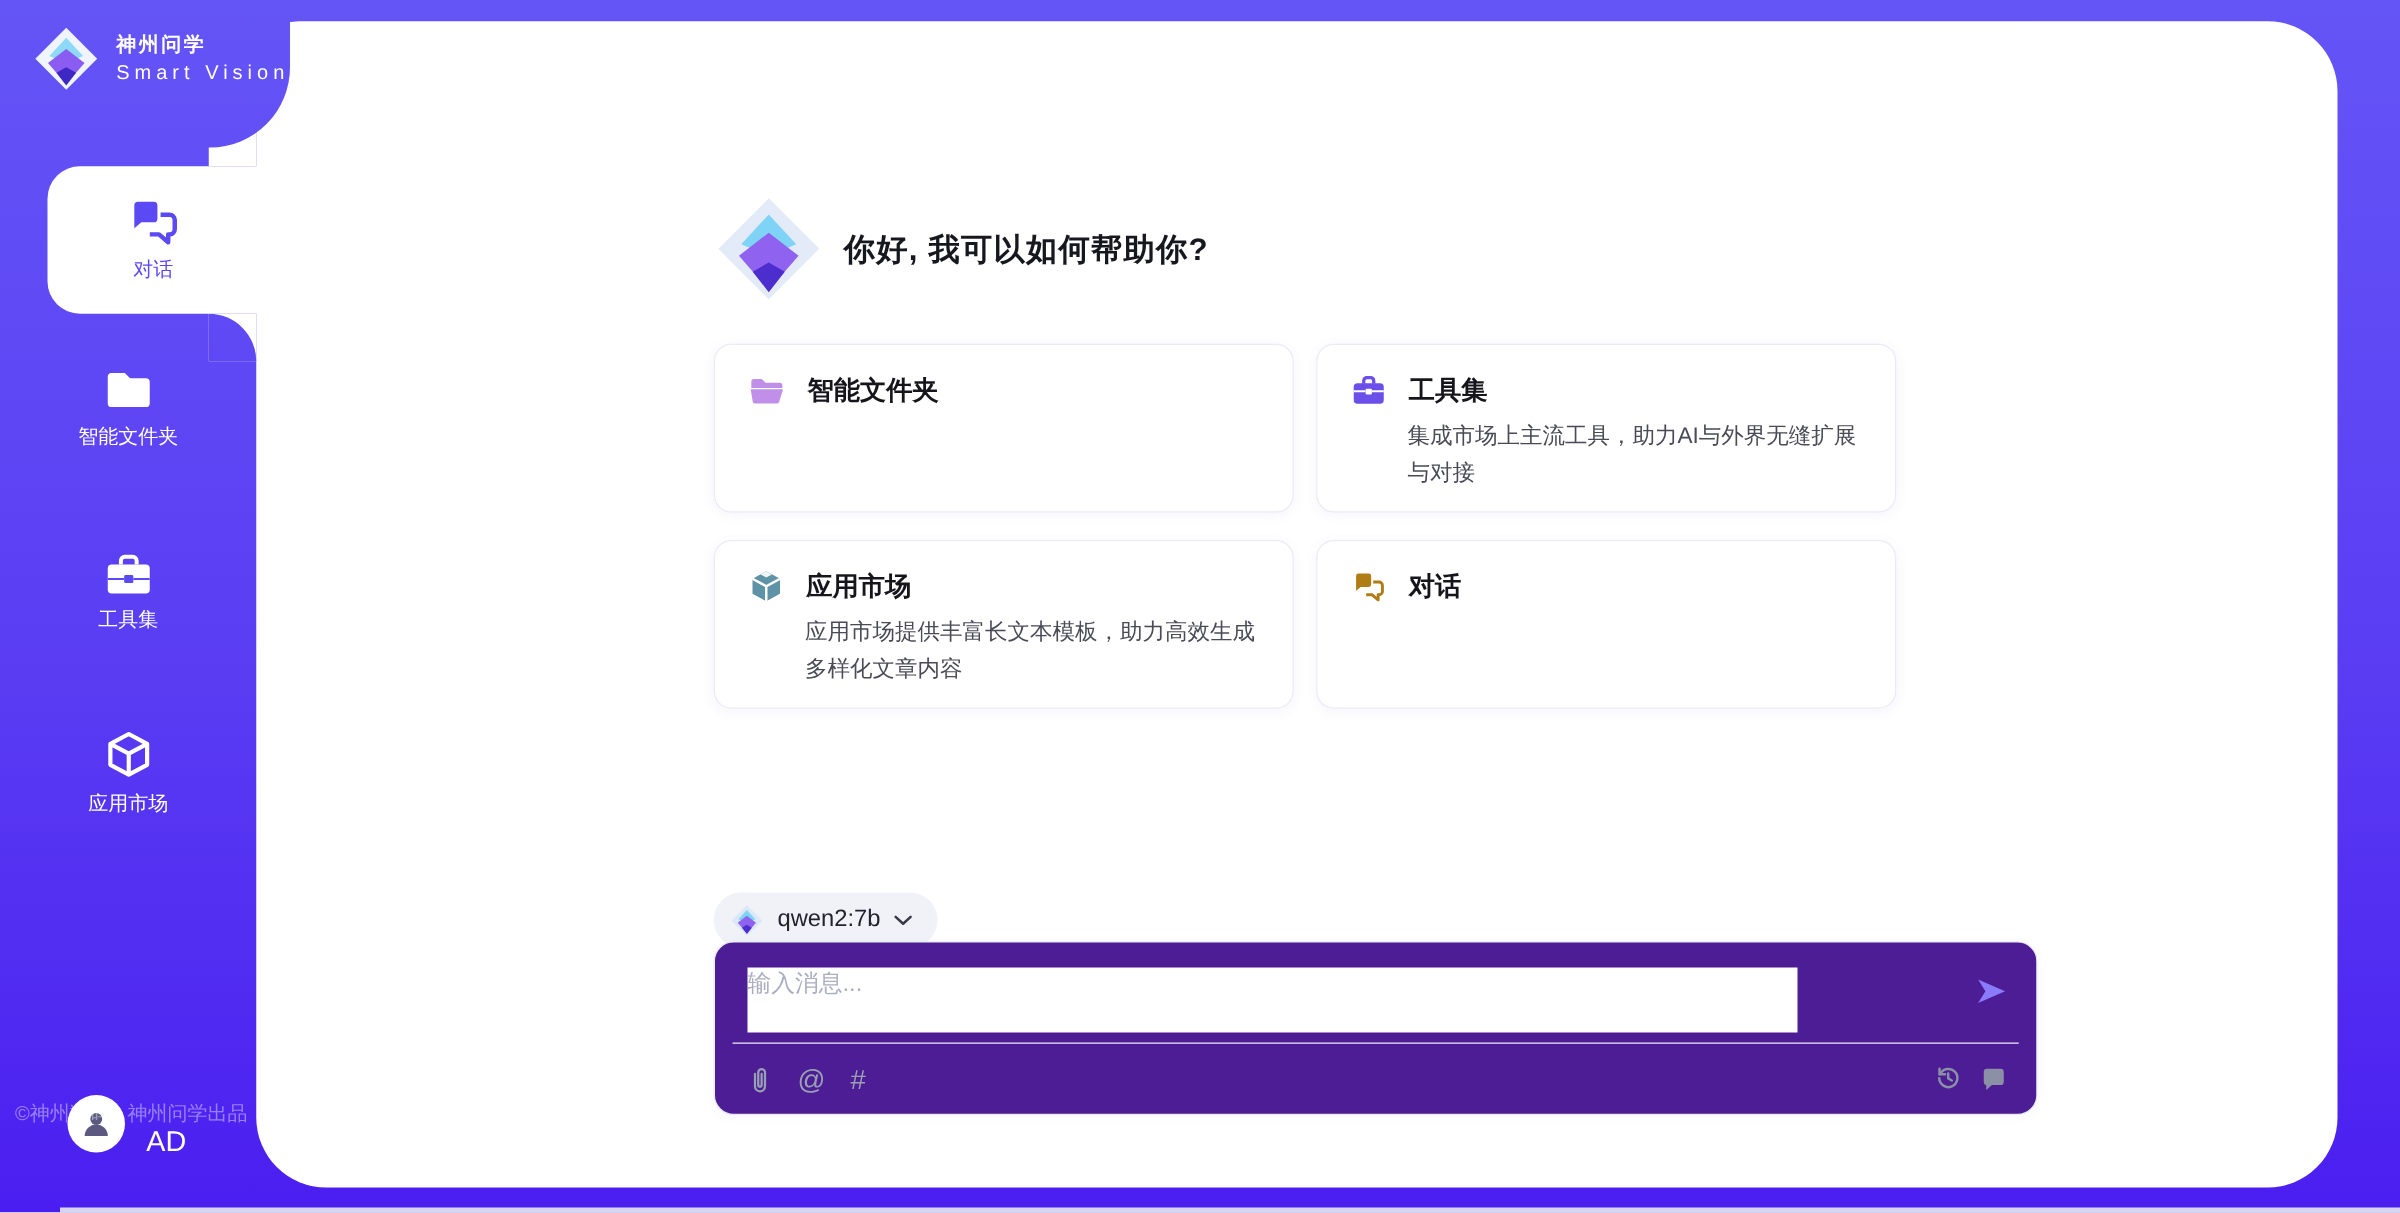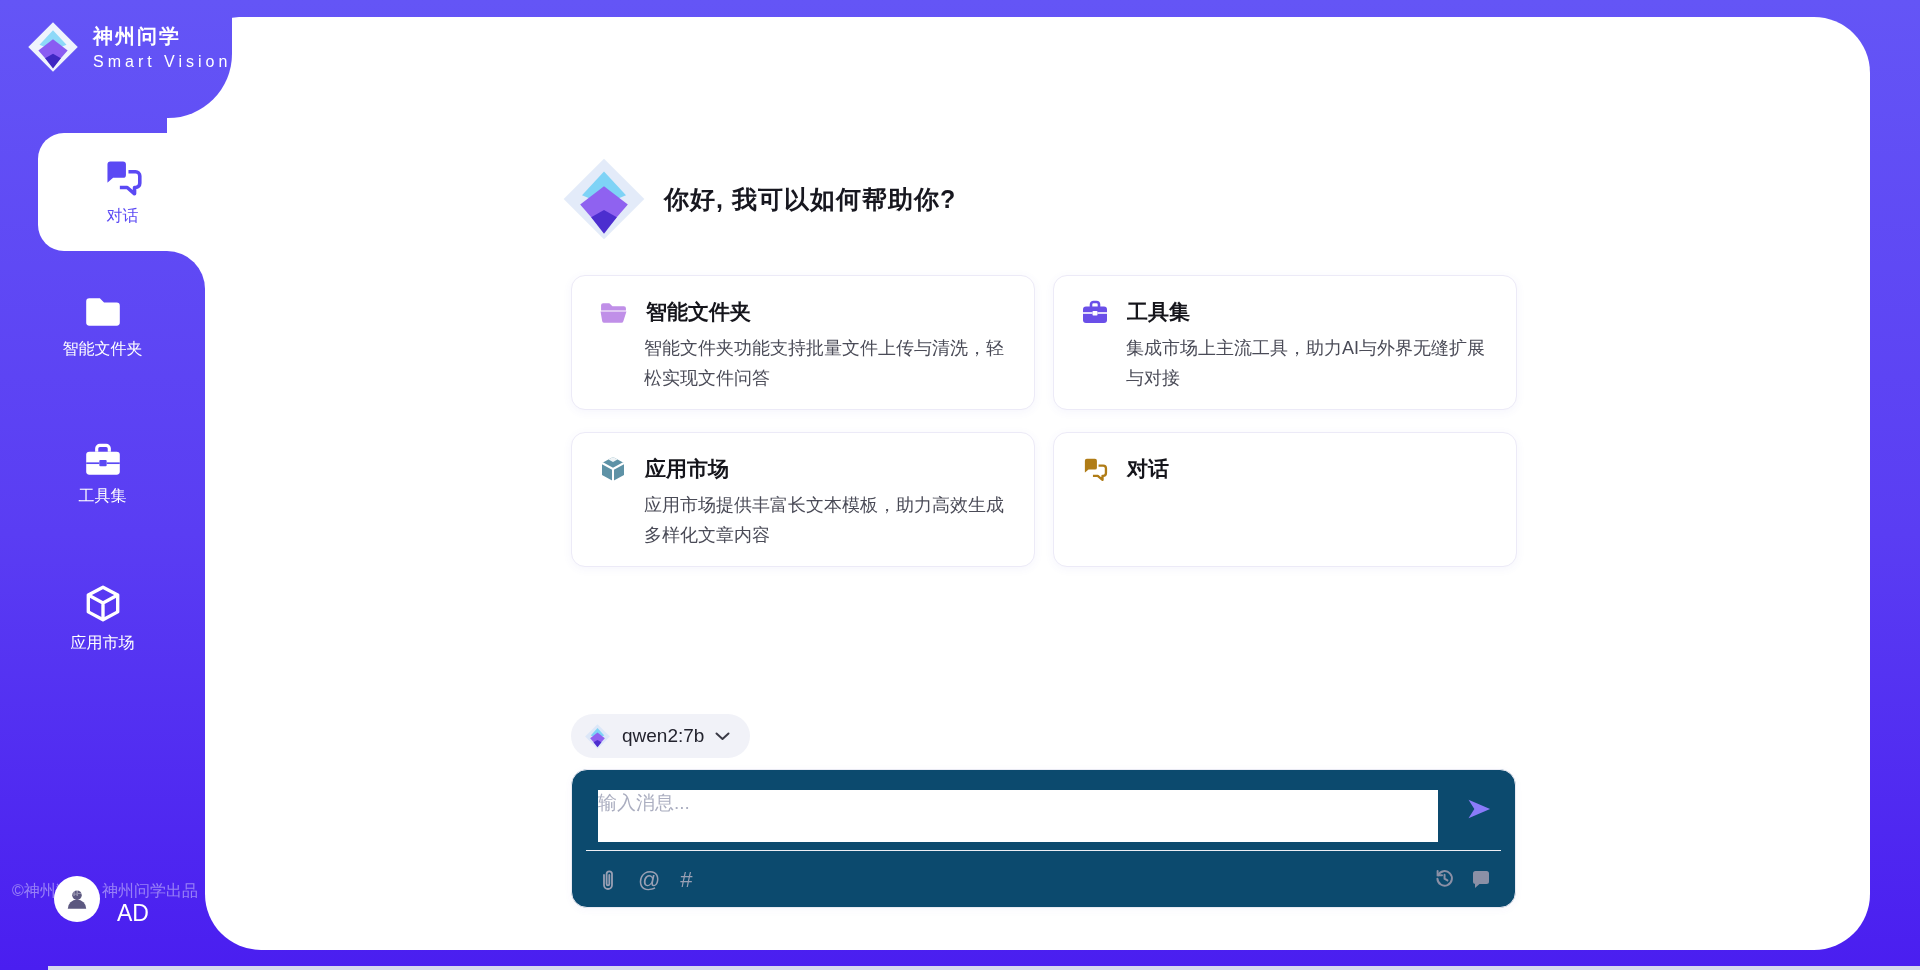--- a/index.html
+++ b/index.html
@@ -11,21 +11,21 @@
 
   
   .main-panel { position:absolute; left:205px; top:17px; width:1665px; height:933px;
                 background:#fff; border-radius:34px 56px 56px 56px; }
 
   
   .logo-block { position:absolute; left:0; top:0; width:232px; height:118px; z-index:3;
                 background-image:linear-gradient(180deg,#6455F6 0%,#5A3DF3 55%,#4A1EF0 100%);
                 background-attachment:fixed; border-bottom-right-radius:64px; }
   .brand { display:flex; align-items:center; gap:13px; padding:20px 0 0 26px; }
-  .brand-name { color:#fff; font-size:20px; font-weight:bold; letter-spacing:2px;font-family:Liberation Mono, monospace; }
+  .brand-name { color:#fff; font-size:16px; font-weight:bold; letter-spacing:2px;font-family:Liberation Mono, monospace; }
   .brand-sub  { color:#fff; font-size:16px; letter-spacing:4px; margin-top:3px; }
 
   .connector { position:absolute; left:167px; top:95px; width:38px; height:38px; background:#fff; z-index:2; }
 
   .active-pill { position:absolute; left:38px; top:133px; width:169px; height:118px; z-index:2;
                  background:#fff; border-radius:26px 0 0 26px;
                  display:flex; flex-direction:column; align-items:center; justify-content:center; gap:9px;
                  cursor:pointer; }
   .active-pill .nav-label { color:#5B49F4; }
 
@@ -45,38 +45,38 @@
   .user-row { position:absolute; left:54px; top:870px; display:flex; align-items:center; gap:17px; cursor:pointer; }
   .avatar { width:46px; height:46px; border-radius:50%; background:#fff;
             display:flex; align-items:center; justify-content:center; }
   .user-name { color:#fff; font-size:23px;margin-top:30px; }
 
   .side-footer { position:absolute; left:12px; top:881px; font-size:16px; color:rgba(255,255,255,.42); }
 
   .window-strip { position:absolute; left:48px; right:0; bottom:0; height:4px; background:#D6D7EF; }
 
   
-  .hero { position:absolute; left:355px; top:138px; display:flex; align-items:center; gap:16px; }
+  .hero { position:absolute; left:366px; top:138px; display:flex; align-items:center; gap:16px; }
   .hero-title { font-size:25px; font-weight:bold; color:#17171F; letter-spacing:1px; }
 
   .cards { position:absolute; left:366px; top:258px; width:946px;
            display:grid; grid-template-columns:464px 464px; gap:22px 18px; }
   .card { background:#fff; border:1px solid #ECEAF7; border-radius:14px;
           padding:22px 24px 16px 27px; box-shadow:0 2px 10px rgba(90,80,200,.06); cursor:pointer; }
   .card-head { display:flex; align-items:center; gap:18px; }
   .card-title { font-size:21px; font-weight:bold; color:#15151B; }
   .card-desc { margin:7px 0 0 45px; font-size:18px; line-height:30px; color:#4A4B57; }
 
   .model-pill { position:absolute; left:366px; top:697px; height:44px;
                 display:inline-flex; align-items:center; gap:11px; padding:0 20px 0 13px;
                 background:#F1F2F8; border-radius:22px; cursor:pointer;justify-content:flex-end; }
   .model-name { font-size:19px; color:#23232E; }
 
-  .composer { position:absolute; left:366px; top:752px; width:945px; height:139px;
-              background:#0c4a6e; border:1px solid #E9EAF3; border-radius:16px;
+  .composer { position:absolute; left:366px; top:736px; width:1059px; height:139px;
+              background:#4c1d95; border:1px solid #E9EAF3; border-radius:16px;
               box-shadow:0 2px 8px rgba(90,80,200,.04); }
   .composer textarea { position:absolute; left:26px; top:20px; width:840px; height:52px;
               border:none; outline:none; resize:none; font-size:19px; color:#33343e;
               font-family:"Liberation Sans","DejaVu Sans",sans-serif; }
   .composer textarea::placeholder { color:#ABAEC0; }
   .send-btn { position:absolute; right:22px; top:25px; width:28px; height:28px; cursor:pointer; }
   .composer-divider { position:absolute; left:14px; right:14px; top:80px; border-top:1px solid #EEEEF4; }
   .tools-left  { position:absolute; left:26px; top:97px; display:flex; align-items:center; gap:20px; }
   .tools-right { position:absolute; right:24px; top:97px; display:flex; align-items:center; gap:16px; }
   .tool-glyph { font-size:22px; color:#9AA0B4; line-height:26px; cursor:pointer; }
@@ -101,21 +101,20 @@
     <div class="cards">
 
       <div class="card">
         <div class="card-head">
           <svg width="29" height="25" viewBox="0 0 28 24">
             <path d="M2 5 a2 2 0 0 1 2-2 h6 l3 3 h11 a2 2 0 0 1 2 2 v2 H2 z" fill="#C08FE8"></path>
             <path d="M1.5 11 h25 l-3 9.5 a2 2 0 0 1 -1.9 1.5 H5 a2 2 0 0 1 -1.9-1.5 z" fill="#C08FE8"></path>
           </svg>
           <span class="card-title">智能文件夹</span>
         </div>
-        <div class="card-desc">智能文件夹功能支持批量文件上传与清洗，轻松实现文件问答</div>
       </div>
 
       <div class="card">
         <div class="card-head">
           <svg width="28" height="26" viewBox="0 0 28 26">
             <path d="M10 8 V5.5 a2.5 2.5 0 0 1 2.5-2.5 h3 a2.5 2.5 0 0 1 2.5 2.5 V8" fill="none" stroke="#6A4FE8" stroke-width="2.6"></path>
             <rect x="2" y="7.5" width="24" height="16.5" rx="3" fill="#6A4FE8"></rect>
             <line x1="2" y1="14" x2="11.5" y2="14" stroke="#fff" stroke-width="1.6"></line>
             <line x1="16.5" y1="14" x2="26" y2="14" stroke="#fff" stroke-width="1.6"></line>
             <rect x="11.5" y="12" width="5" height="4.5" rx="0.8" fill="#fff"></rect>

